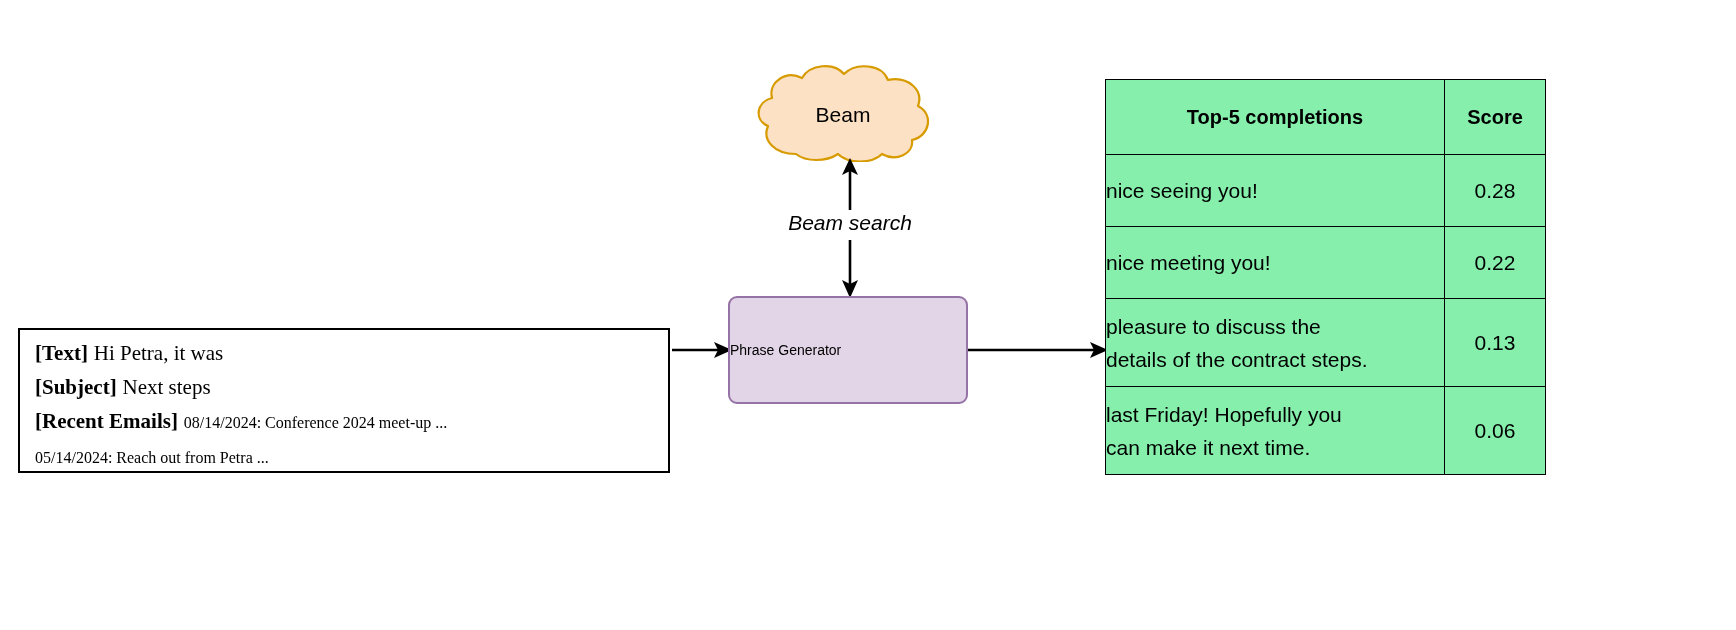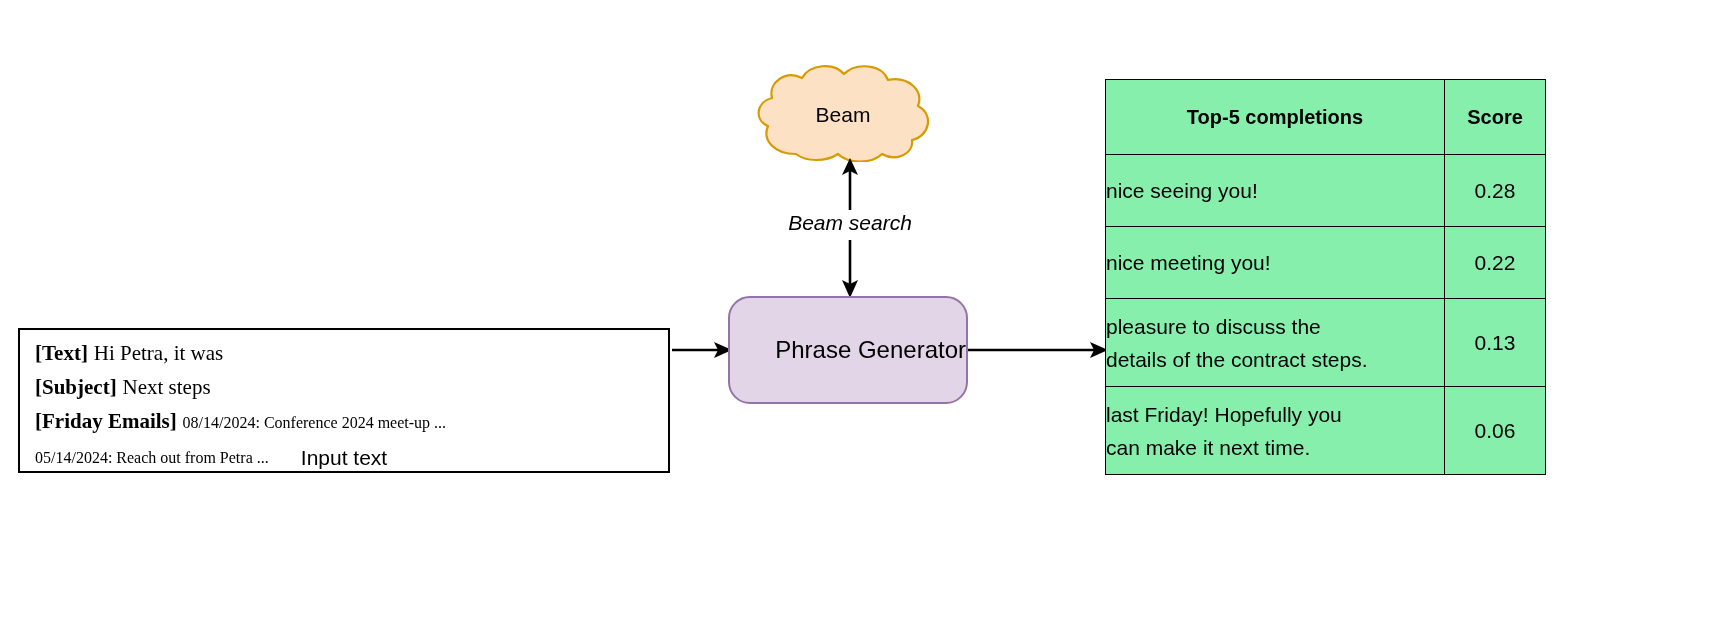--- a/index.html
+++ b/index.html
@@ -108,26 +108,26 @@
 
   
   #phrase-generator {
     position: absolute;
     left: 728px;
     top: 296px;
     width: 240px;
     height: 108px;
     background: #e1d5e7;
     border: 2px solid #9673a6;
-    border-radius: 22px;
+    border-radius: 9px;
     box-sizing: border-box;
     display: flex;
     align-items: center;
-    justify-content: flex-end;
-    font-size: 24px;
+    justify-content: flex-start;
+    font-size: 14px;
     color: #000;
   }
 
   
   #results-table {
     position: absolute;
     left: 1105px;
     top: 79px;
     border-collapse: collapse;
     background: #86efac;
@@ -171,29 +171,28 @@
   <div id="input-box">
     <div class="input-line">
       <span class="tag">[Text]</span>
       <span class="serif-body">Hi Petra, it was</span>
     </div>
     <div class="input-line">
       <span class="tag">[Subject]</span>
       <span class="serif-body">Next steps</span>
     </div>
     <div class="input-line">
-      <span class="tag">[Friday Emails]</span>
+      <span class="tag">[Recent Emails]</span>
       <span class="sans-body">08/14/2024: Conference 2024 meet-up ...</span>
     </div>
     <div class="input-line">
       <span class="sans-body">05/14/2024: Reach out from Petra ...</span>
     </div>
   </div>
 
-  <div id="input-caption">Input text</div>
 
   <div id="model-cloud">
     <svg viewBox="0 0 190 100" xmlns="http://www.w3.org/2000/svg">
       <path d="M48 92
                C 26 92, 14 78, 20 64
                C 6 58, 8 40, 24 36
                C 20 20, 38 8, 54 16
                C 62 2, 86 0, 96 12
                C 108 0, 134 2, 140 18
                C 160 14, 176 28, 170 44

